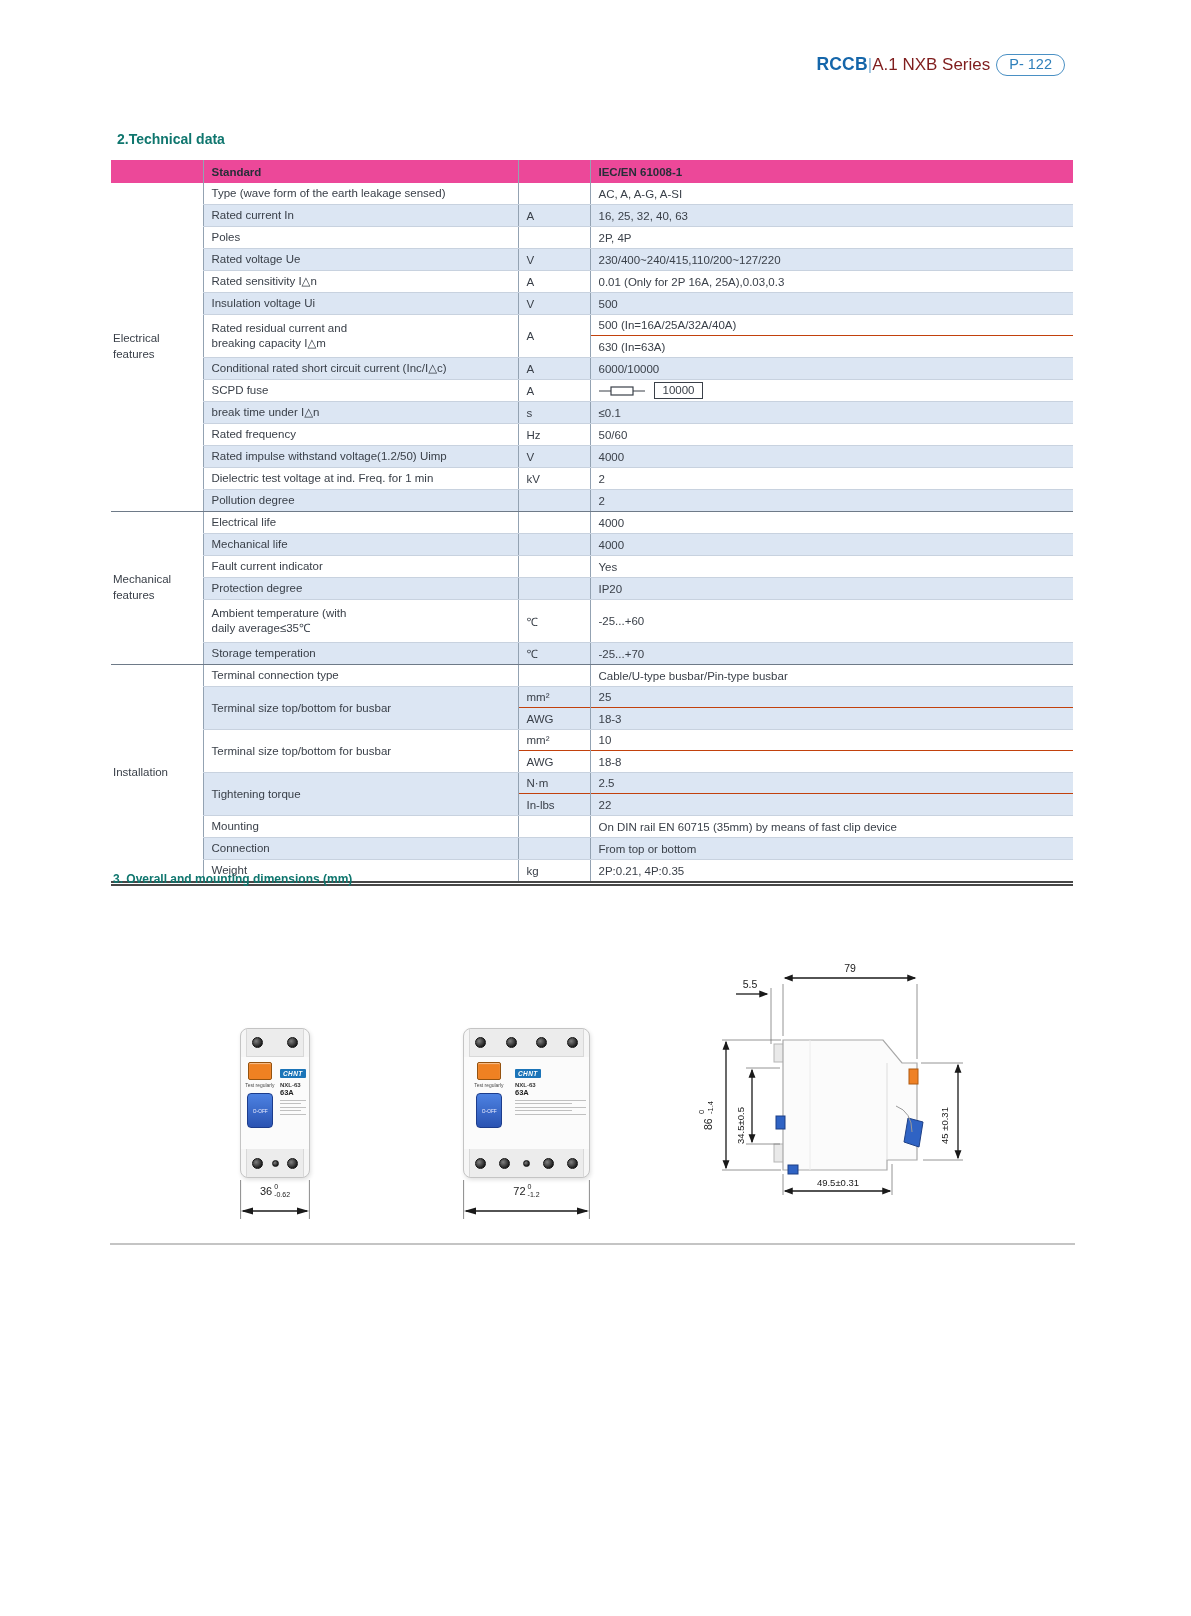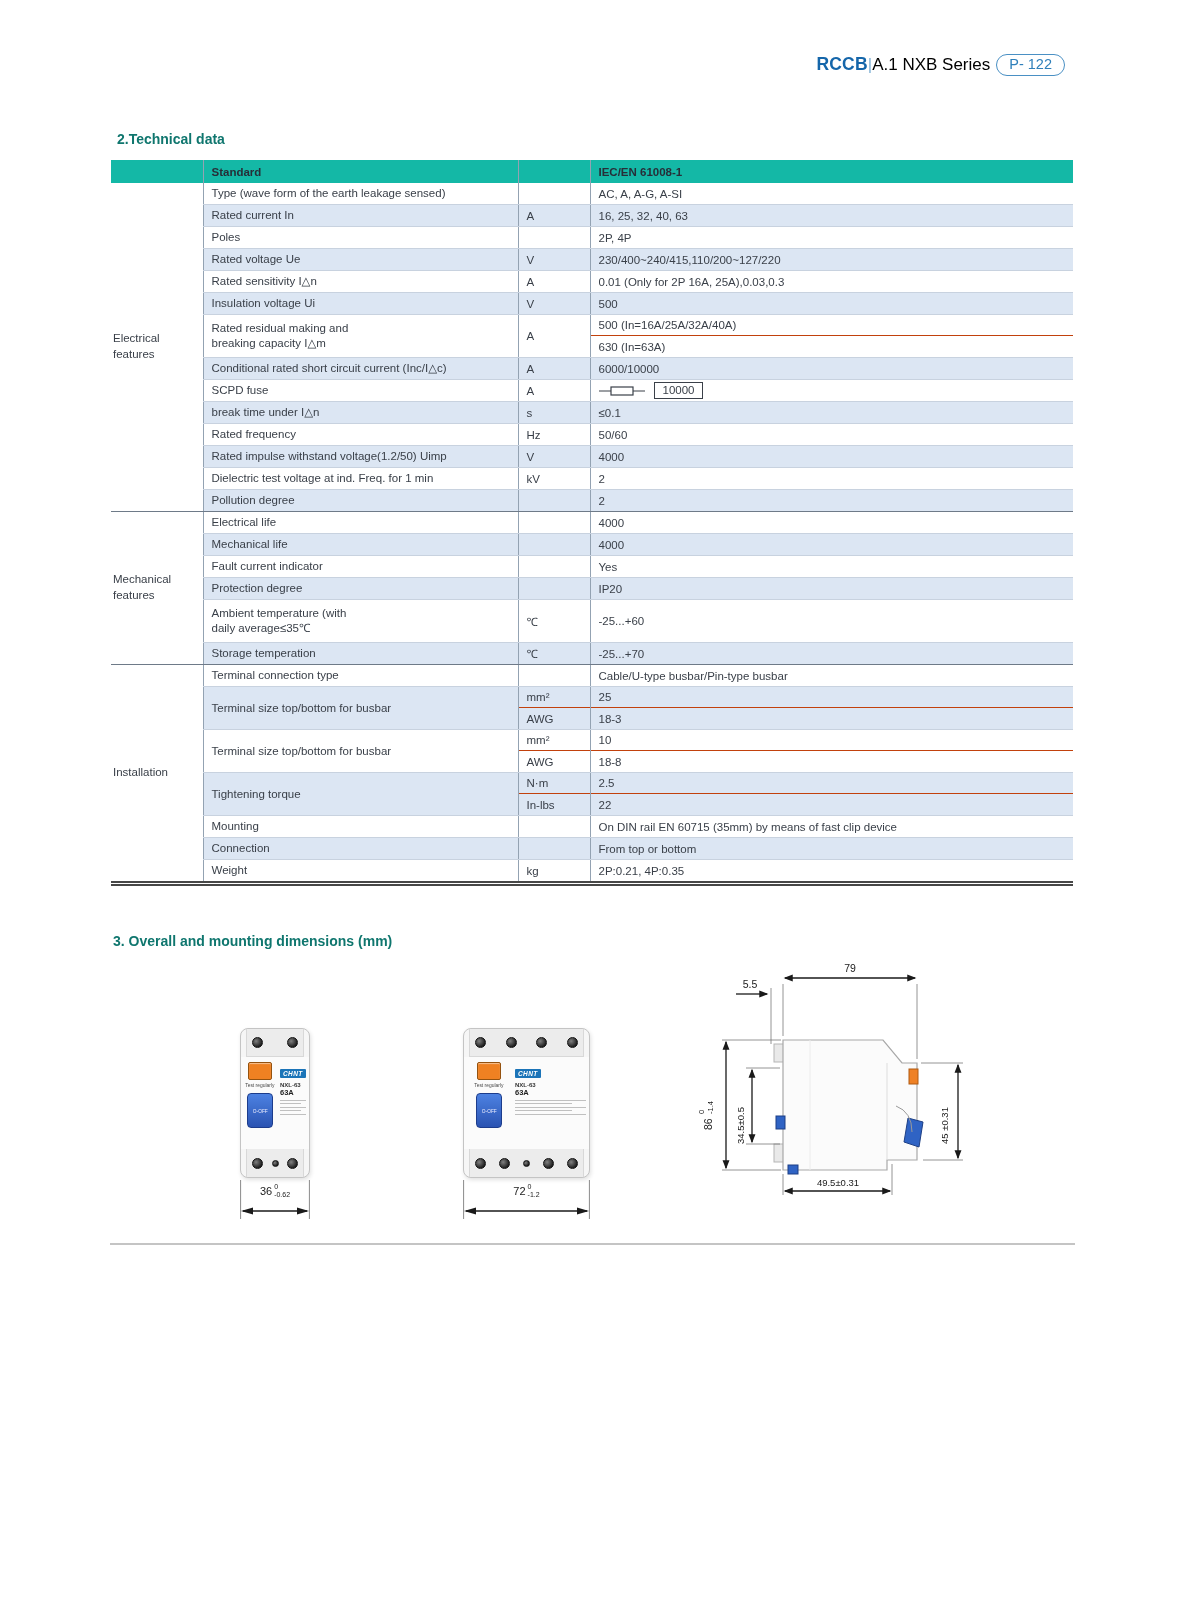--- a/index.html
+++ b/index.html
@@ -3,36 +3,36 @@
 <meta charset="utf-8">
 <style>
   html,body{margin:0;padding:0;background:#ffffff;}
   .page{position:relative;width:1191px;height:1616px;background:#fff;overflow:hidden;
         font-family:"Liberation Sans", sans-serif;color:#3a4049;}
 
   
   .page-header{position:absolute;top:54px;right:126px;display:flex;align-items:center;gap:0;}
   .brand{font-size:17.5px;font-weight:bold;color:#1566aa;letter-spacing:.2px;}
   .pipe{font-size:17px;color:#7fb0d4;font-weight:300;}
-  .series{font-size:17px;color:#000000;}
+  .series{font-size:17px;color:#7f1d1d;}
   .badge{margin-left:6px;border:1.6px solid #4a90c4;border-radius:14px;color:#2e7fba;
          font-size:14.5px;padding:2px 12px 3px;line-height:1;}
 
   
   .sec-title{position:absolute;font-weight:bold;color:#0f766e;}
   .sec2{left:117px;top:131px;font-size:14px;}
-  .sec3{left:113px;top:933px;font-size:14px;}
+  .sec3{left:113px;top:872px;font-size:12px;}
 
   
   table.tech{position:absolute;left:111px;top:160px;width:962px;border-collapse:collapse;
              table-layout:fixed;font-size:11.5px;color:#3a4049;
              border-bottom:5px double #474747;}
   table.tech col.c-group{width:92px;} table.tech col.c-param{width:315px;}
   table.tech col.c-unit{width:72px;}  table.tech col.c-value{width:483px;}
-  table.tech thead th{background:#14b8a6;height:23px;text-align:left;font-weight:bold;
+  table.tech thead th{background:#ec4899;height:23px;text-align:left;font-weight:bold;
                       color:#272e38;padding:0 8px;}
   table.tech th.bl, table.tech td.bl{border-left:1px solid #93a2b2;}
   table.tech td{height:21px;vertical-align:middle;padding:0 8px;border-bottom:1px solid #c8d2df;}
   table.tech tr.tall > td{height:42px;}
   table.tech tr.shade td:not(.group-cell){background:#dce6f3;}
   table.tech td.group-cell{background:#fff;border-bottom:1px solid #6e7a88;
                            vertical-align:middle;padding:0 4px 0 2px;line-height:1.35;}
   table.tech tr.gend > td{border-bottom:1px solid #6e7a88;}
   table.tech td.param{white-space:pre-line;line-height:1.3;}
   table.tech td.split{padding:0;}
@@ -141,21 +141,21 @@
           <td class="param bl">Rated sensitivity I△n</td>
           <td class="unit bl">A</td>
           <td class="value bl">0.01 (Only for 2P 16A, 25A),0.03,0.3</td>
         </tr>
         <tr class="shade">
           <td class="param bl">Insulation voltage Ui</td>
           <td class="unit bl">V</td>
           <td class="value bl">500</td>
         </tr>
         <tr class="tall">
-          <td class="param bl">Rated residual making and
+          <td class="param bl">Rated residual current and
 breaking capacity I△m</td>
           <td class="unit bl">A</td>
           <td class="value bl split">
             <div class="sub">500 (In=16A/25A/32A/40A)</div>
             <div class="sub">630 (In=63A)</div>
           </td>
         </tr>
         <tr class="shade">
           <td class="param bl">Conditional rated short circuit current (Inc/I△c)</td>
           <td class="unit bl">A</td>

